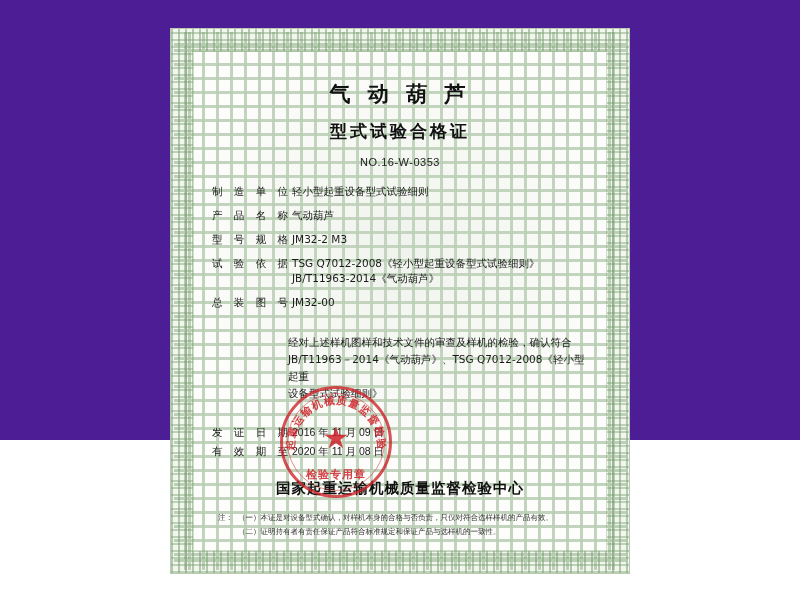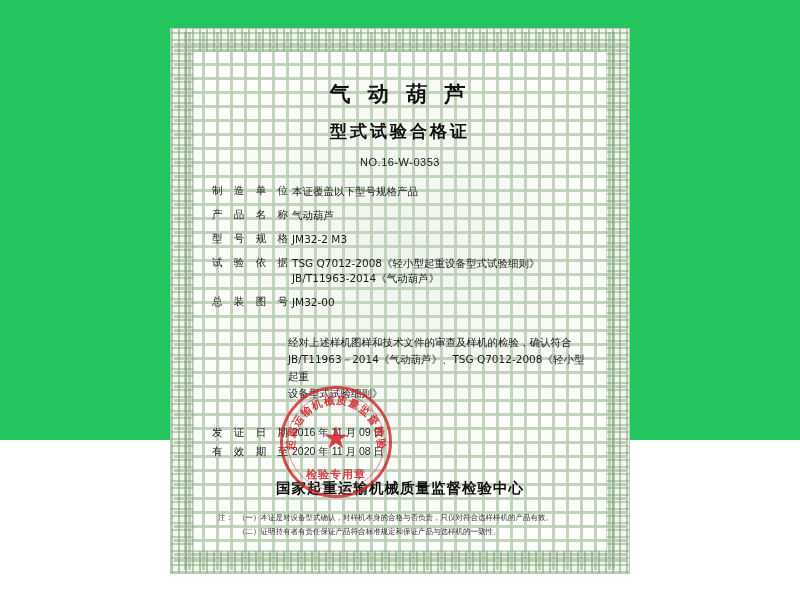--- a/index.html
+++ b/index.html
@@ -11,21 +11,21 @@
     width: 800px;
     height: 600px;
     font-family: "Liberation Serif", serif;
     overflow: hidden;
   }
 
   #certificate-page {
     position: relative;
     width: 800px;
     height: 440px;
-    background: #22c55e;
+    background: #4c1d95;
   }
 
   
   #certificate-sheet {
     position: absolute;
     left: 170px;
     top: 28px;
     width: 460px;
     height: 546px;
     background: #fdfdfb;
@@ -138,21 +138,21 @@
     margin-bottom: 9px;
     font-size: 11px;
     line-height: 15px;
     color: #1a1a1a;
   }
   .field-label {
     width: 76px;
     flex: 0 0 76px;
     text-align: justify;
     text-align-last: justify;
-    font-family: Liberation Mono, monospace;
+    font-family: Liberation Serif, serif;
     font-size: 10.5px;
     color: #1a1a1a;
     padding-right: 4px;
   }
   .field-value {
     flex: 1;
     font-family: "DejaVu Sans", sans-serif;
     font-size: 10.5px;
     color: #1a1a1a;
   }
@@ -291,21 +291,21 @@
 
       <div class="title-main">气 动 葫 芦</div>
       <div class="title-sub">型式试验合格证</div>
       <div class="cert-number">NO.16-W-0353</div>
 
       <div class="fields">
 
         <div class="field-row">
           <div class="field-label">制造单位</div>
           <div class="field-value">
-            <span class="line">本证覆盖以下型号规格产品</span>
+            <span class="line">轻小型起重设备型式试验细则</span>
           </div>
         </div>
 
         <div class="field-row">
           <div class="field-label">产品名称</div>
           <div class="field-value">
             <span class="line">气动葫芦</span>
           </div>
         </div>
 

